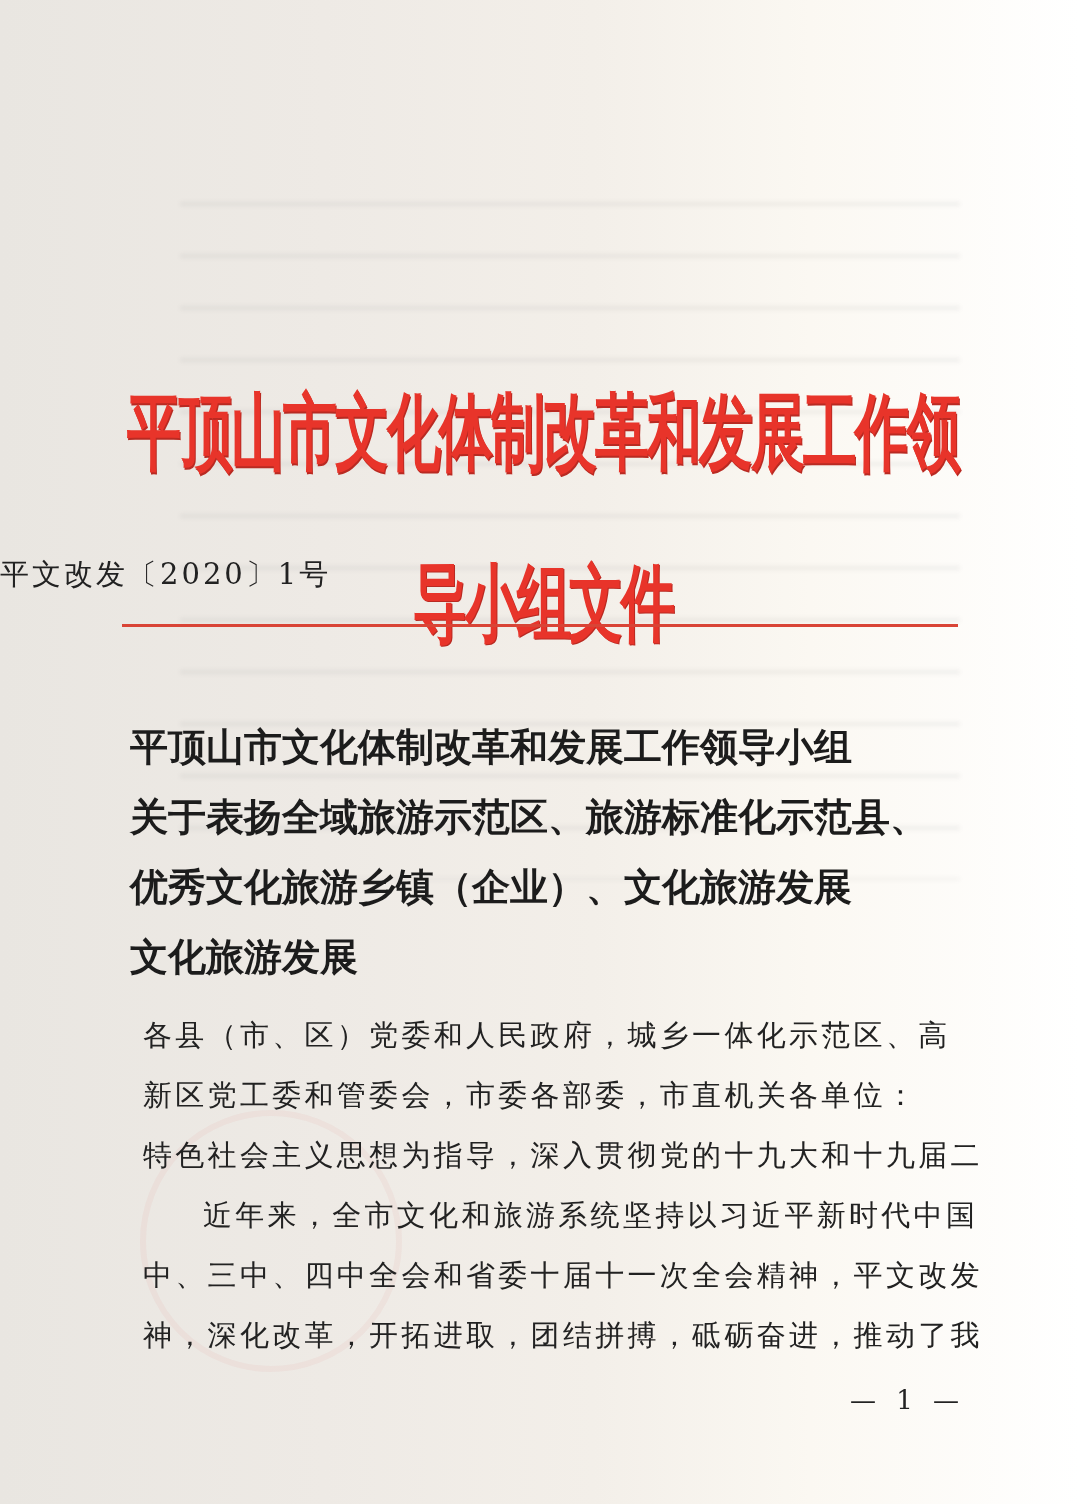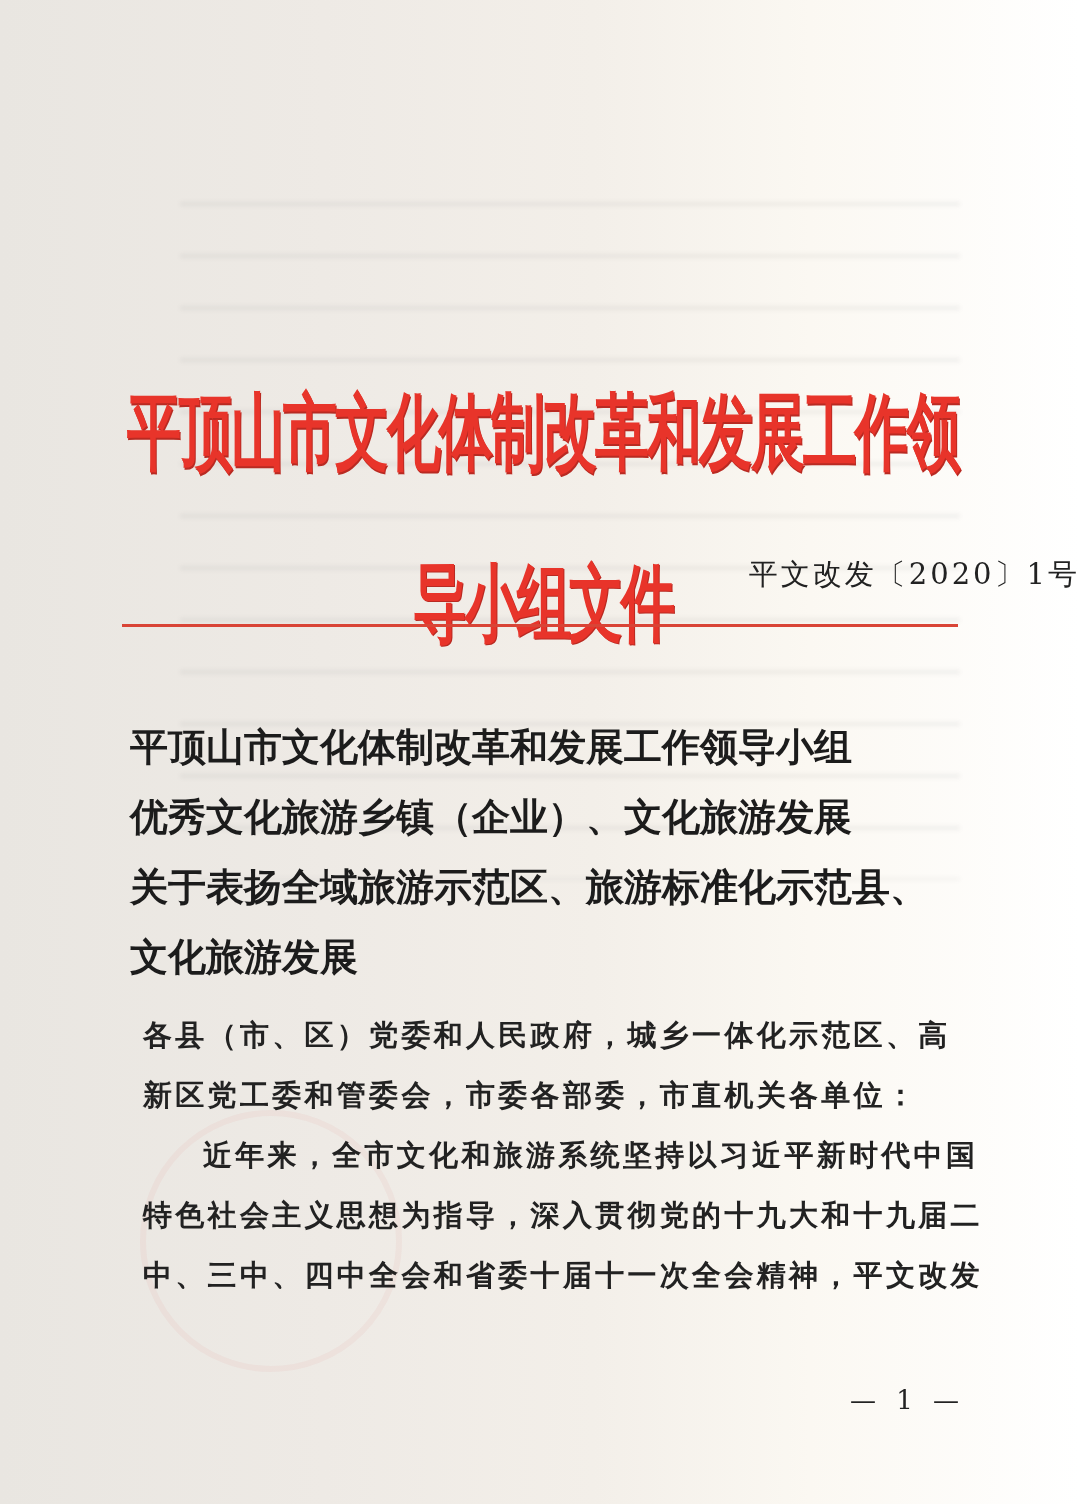--- a/index.html
+++ b/index.html
@@ -39,21 +39,21 @@
       line-height: 110px;
       transform: scaleY(1.55);
       transform-origin: top center;
       text-shadow: 1px 1px 0 #b92a22;
     }
     .doc-number {
       position: absolute;
       left: 0;
       width: 1080px;
       top: 555px;
-      text-align: right;
+      text-align: left;
       color: #222;
       font-size: 29px;
       letter-spacing: 3px;
     }
     .red-rule {
       position: absolute;
       left: 122px;
       top: 624px;
       width: 836px;
       height: 3px;
@@ -74,21 +74,20 @@
     .notice-title div { white-space: nowrap; }
     .body-text {
       position: absolute;
       left: 143px;
       top: 1005px;
       width: 820px;
       color: #222;
       font-size: 29px;
       line-height: 60px;
       letter-spacing: 3.3px;
-      font-weight: bold;
     }
     .body-text .line { white-space: nowrap; }
     .body-text .indent { padding-left: 60px; }
     .page-number {
       position: absolute;
       left: 850px;
       top: 1385px;
       color: #222;
       font-size: 26px;
       letter-spacing: 6px;
@@ -111,26 +110,27 @@
 <div class="seal"></div>
 
 <div class="header-title">平顶山市文化体制改革和发展工作领导小组文件</div>
 
 <div class="doc-number">平文改发〔2020〕1号</div>
 
 <div class="red-rule"></div>
 
 <div class="notice-title">
   <div>平顶山市文化体制改革和发展工作领导小组</div>
+  <div>关于表扬全域旅游示范区、旅游标准化示范县、</div>
   <div>优秀文化旅游乡镇（企业）、文化旅游发展</div>
-  <div>关于表扬全域旅游示范区、旅游标准化示范县、</div>
   <div>文化旅游发展</div>
 </div>
 
 <div class="body-text">
   <div class="line">各县（市、区）党委和人民政府，城乡一体化示范区、高</div>
   <div class="line">新区党工委和管委会，市委各部委，市直机关各单位：</div>
+  <div class="line">特色社会主义思想为指导，深入贯彻党的十九大和十九届二</div>
   <div class="line indent">近年来，全市文化和旅游系统坚持以习近平新时代中国</div>
-  <div class="line">特色社会主义思想为指导，深入贯彻党的十九大和十九届二</div>
   <div class="line">中、三中、四中全会和省委十届十一次全会精神，平文改发</div>
+  <div class="line">神，深化改革，开拓进取，团结拼搏，砥砺奋进，推动了我</div>
 </div>
 
 <div class="page-number">— 1 —</div>
 
 </body></html>

